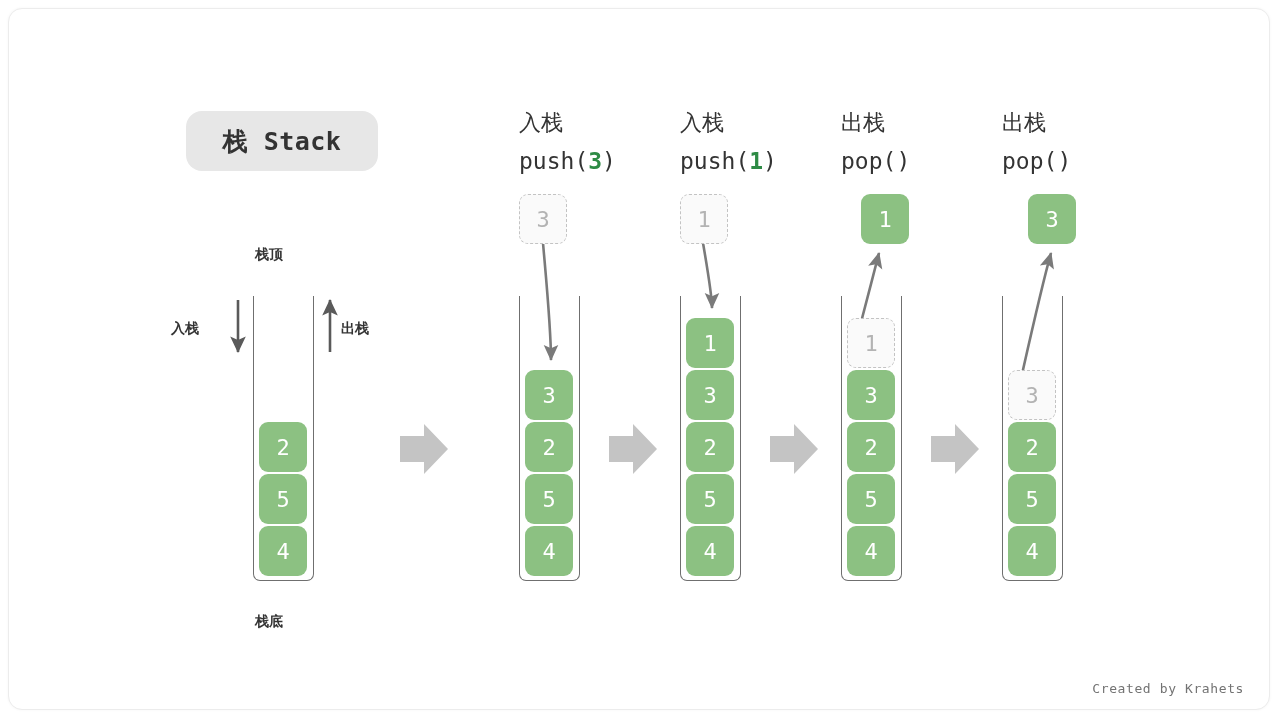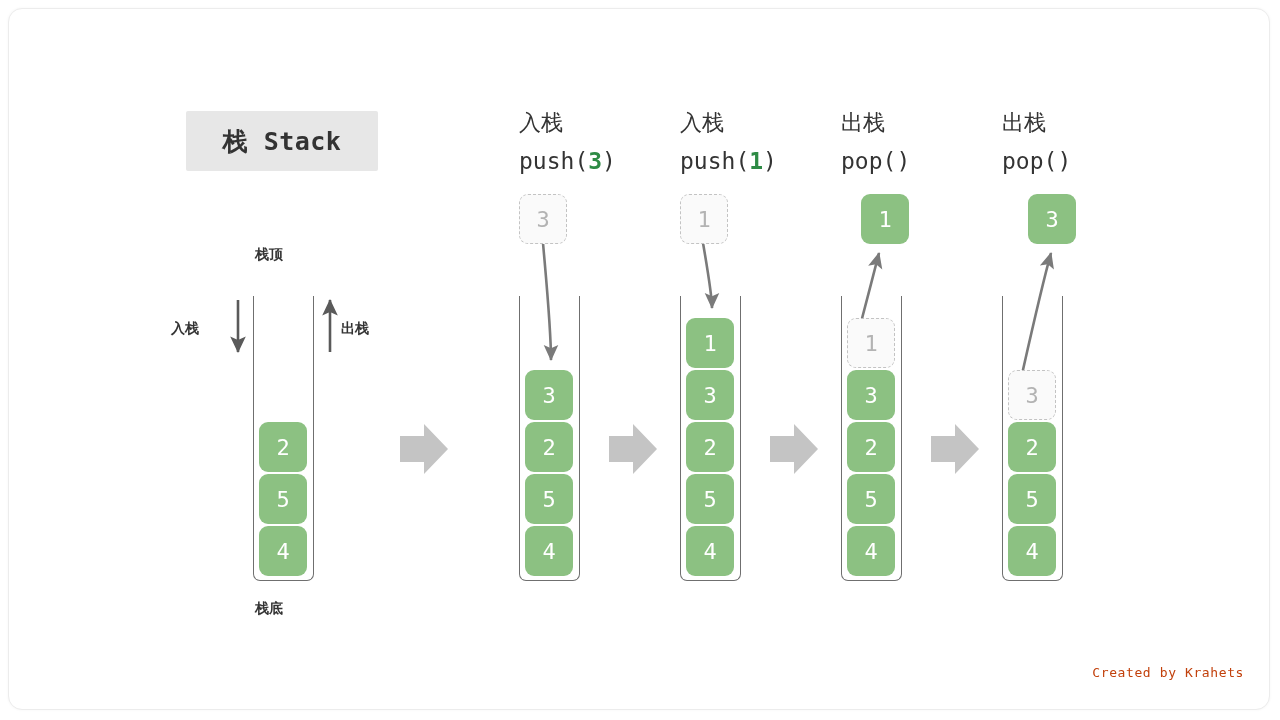--- a/index.html
+++ b/index.html
@@ -36,21 +36,21 @@
   }
   .abs { position: absolute; }
 
   
   .title-chip {
     left: 186px;
     top: 111px;
     width: 192px;
     height: 60px;
     background: #e7e7e7;
-    border-radius: 2px;
+    border-radius: 16px;
     display: flex;
     align-items: center;
     justify-content: center;
     font-family: "DejaVu Sans Mono", "Liberation Mono", monospace;
     font-size: 25px;
     font-weight: bold;
     color: #333333;
     letter-spacing: 0.5px;
   }
 
@@ -111,39 +111,39 @@
     border: 1.6px dashed #c3c3c3;
     color: #b3b3b3;
   }
   .cell.float {
     box-shadow: none;
   }
 
   
   .credit {
     right: 36px;
-    bottom: 40px;
+    bottom: 24px;
     font-family: "DejaVu Sans Mono", "Liberation Mono", monospace;
     font-size: 13px;
-    color: #c2410c;
+    color: #737373;
     letter-spacing: 0.6px;
   }
 </style>
 </head>
 <body>
 
 <div id="canvas">
 
   <div class="card"></div>
 
   <div class="abs title-chip">栈 Stack</div>
 
   <div class="abs cap-bold" style="left:255px; top:246px;">栈顶</div>
 
-  <div class="abs cap-bold" style="left:255px; top:600px;">栈底</div>
+  <div class="abs cap-bold" style="left:255px; top:613px;">栈底</div>
 
   <div class="abs cap-bold" style="left:171px; top:320px;">入栈</div>
 
   <div class="abs cap-bold" style="left:341px; top:320px;">出栈</div>
 
   <div class="abs stack-box" style="left:253px; top:296px; height:285px;"></div>
 
   <div class="abs stack-box" style="left:519px; top:296px; height:285px;"></div>
   <div class="abs stack-box" style="left:680px; top:296px; height:285px;"></div>
   <div class="abs stack-box" style="left:841px; top:296px; height:285px;"></div>

